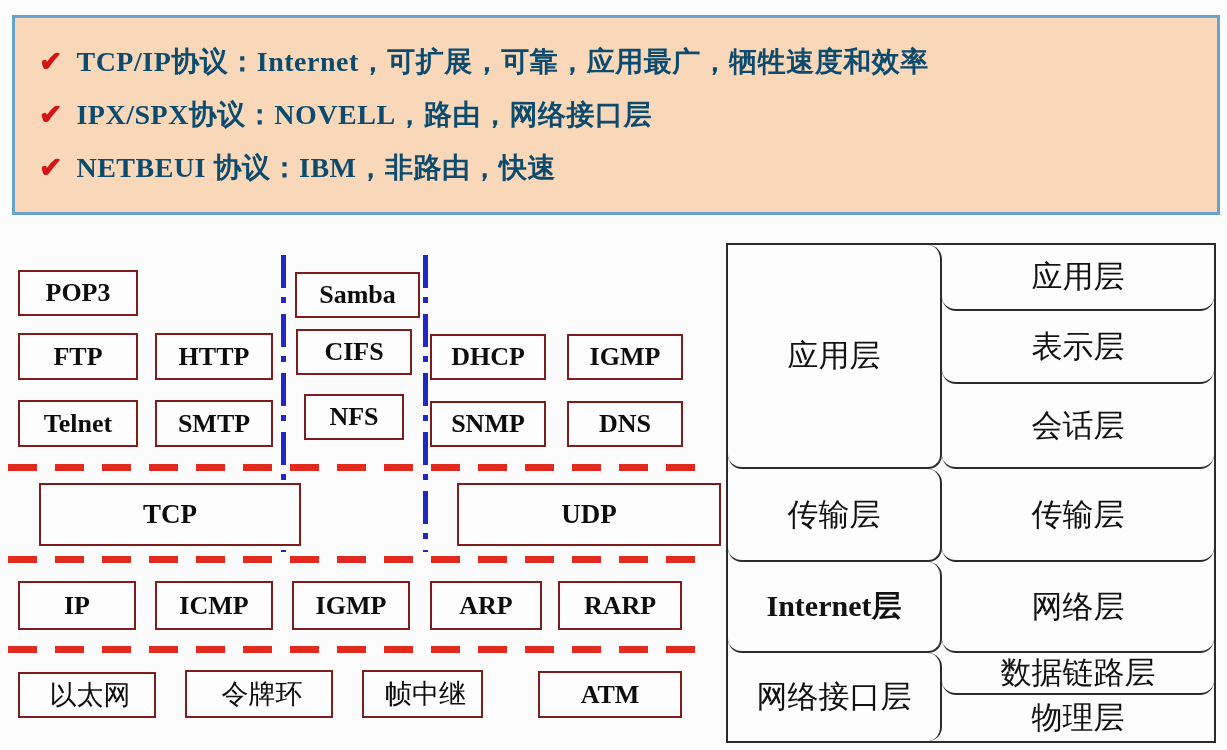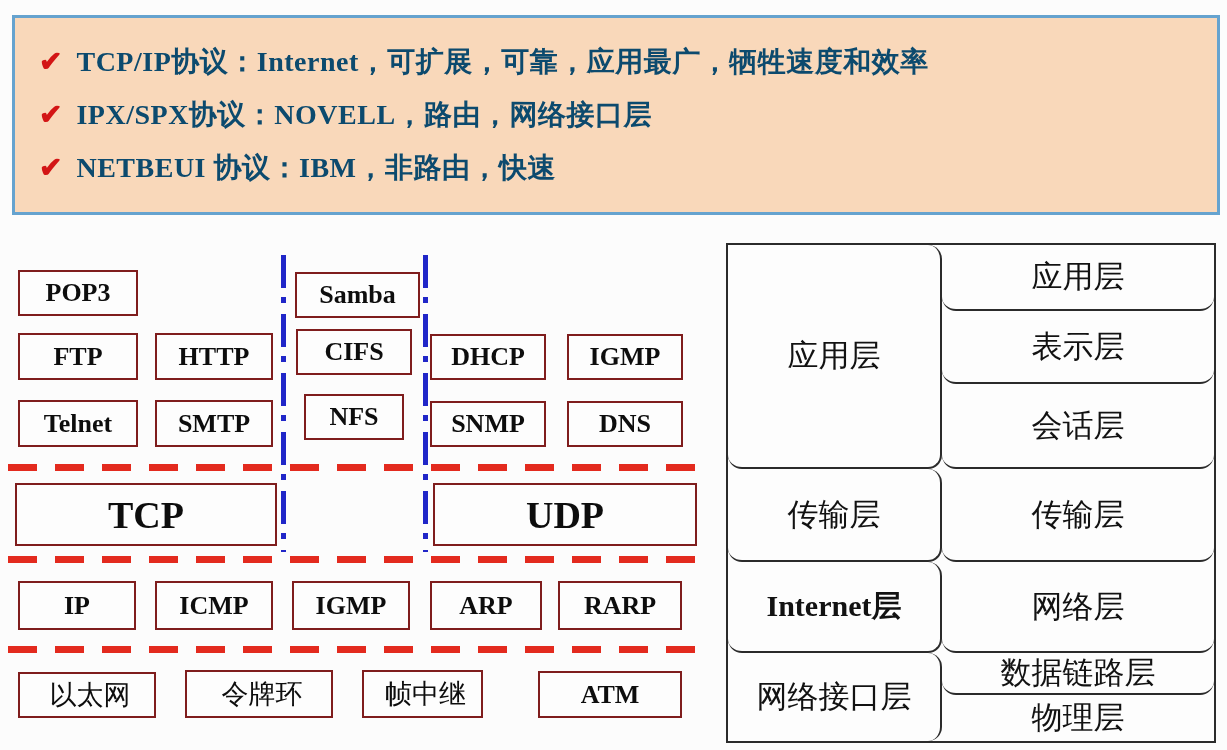--- a/index.html
+++ b/index.html
@@ -26,21 +26,21 @@
     white-space:nowrap;
   }
 
   
   .pbox {
     position:absolute; box-sizing:border-box;
     background:#fdfdfd; border:2px solid #7f1d1d;
     display:flex; align-items:center; justify-content:center;
     font-weight:bold; font-size:26px; color:#0d0d0d;
   }
-  .pbox.big { font-size:38px; }
+  .pbox.big { font-size:27px;margin-left:24px; }
   .pbox.cjk { font-weight:normal; font-size:27px;padding-left:6px; }
 
   
   .redline {
     position:absolute; left:8px; width:692px; height:7px;
     background:repeating-linear-gradient(90deg,#e32a1e 0 29px,transparent 29px 47px);
   }
   .blueline {
     position:absolute; top:255px; height:297px; width:5px;
     background:repeating-linear-gradient(180deg,#2026c8 0 33px,transparent 33px 42px,#2026c8 42px 48px,transparent 48px 59px);

